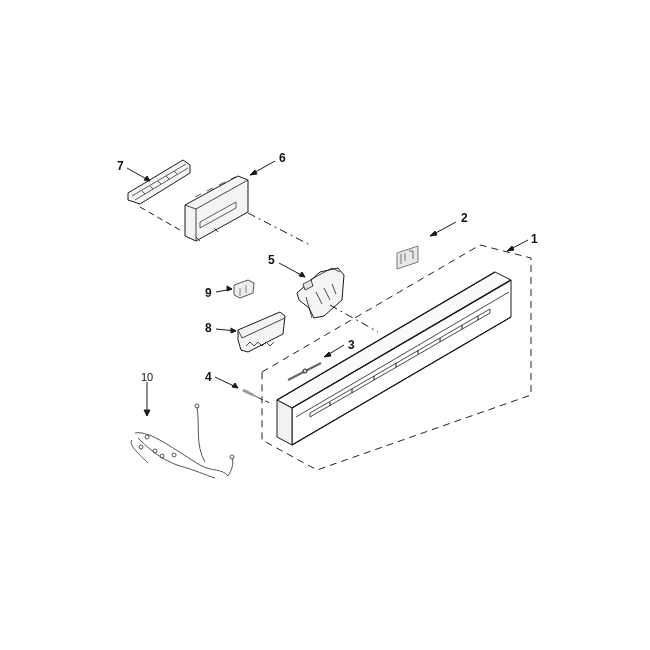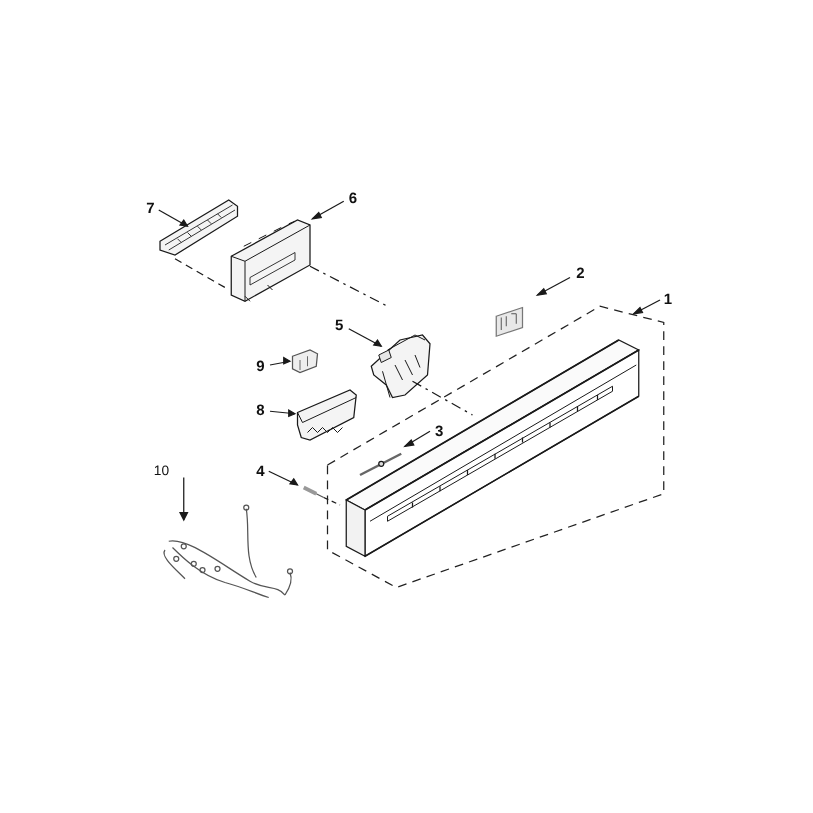--- a/index.html
+++ b/index.html
@@ -138,13 +138,13 @@
 
 <div class="callout" style="left:117px;top:160px;">7</div>
 <div class="callout" style="left:279px;top:152px;">6</div>
 <div class="callout" style="left:461px;top:212px;">2</div>
 <div class="callout" style="left:531px;top:233px;">1</div>
 <div class="callout" style="left:268px;top:254px;">5</div>
 <div class="callout" style="left:205px;top:287px;">9</div>
 <div class="callout" style="left:205px;top:322px;">8</div>
 <div class="callout" style="left:348px;top:339px;">3</div>
 <div class="callout" style="left:205px;top:371px;">4</div>
-<div class="callout thin" style="left:123px;top:371px;text-align:center;">10</div>
+<div class="callout thin" style="left:141px;top:371px;text-align:center;">10</div>
 
 </body></html>

